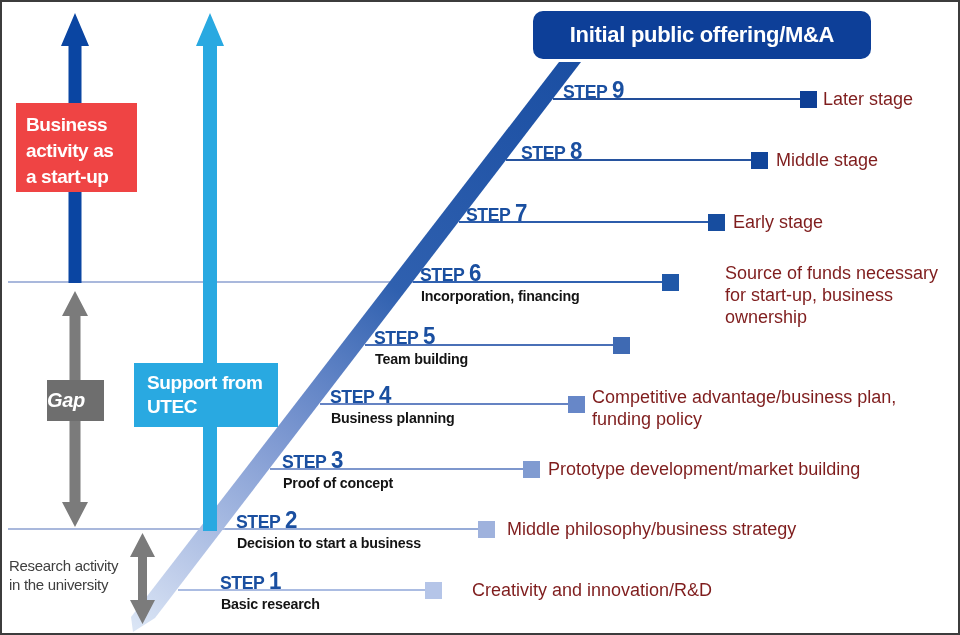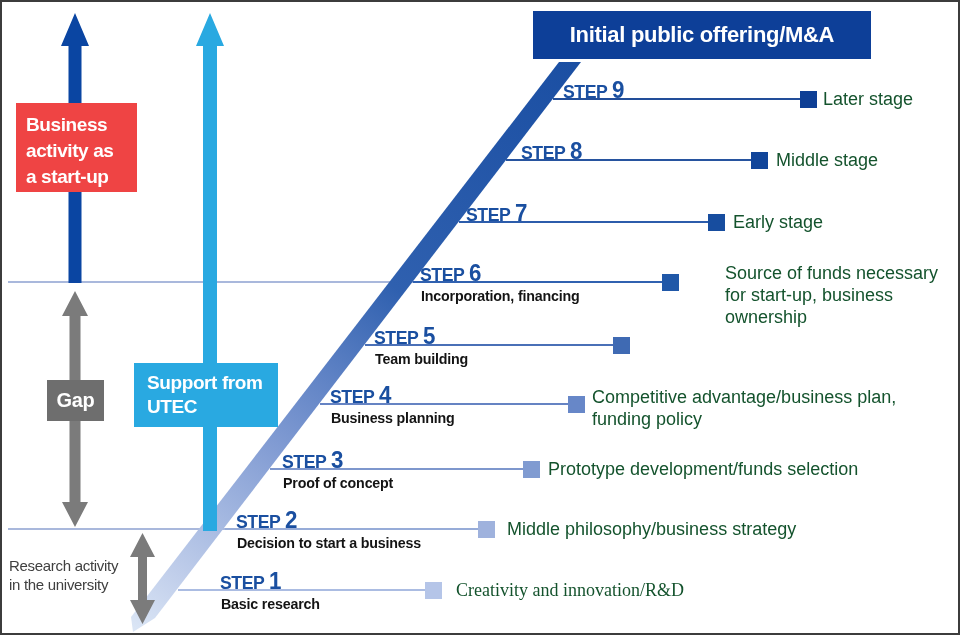--- a/index.html
+++ b/index.html
@@ -5,32 +5,32 @@
   html,body{margin:0;padding:0;background:#fff;}
   #stage{position:relative;width:960px;height:635px;background:#ffffff;overflow:hidden;
          font-family:"Liberation Sans",sans-serif;}
   .frame{position:absolute;inset:0;border:2px solid #3c3c3c;pointer-events:none;z-index:50;}
   .divider{position:absolute;height:2px;z-index:1;}
   #diagram-svg{position:absolute;left:0;top:0;z-index:2;}
   .box{position:absolute;color:#fff;font-weight:bold;z-index:3;}
   .ipo{width:338px;height:48px;line-height:48px;text-align:center;font-size:22px;letter-spacing:-0.3px;}
   .biz{width:121px;height:89px;padding:9px 0 0 10px;box-sizing:border-box;font-size:19px;line-height:26px;letter-spacing:-0.4px;}
   .sup{width:144px;height:64px;padding:8px 0 0 13px;box-sizing:border-box;font-size:19px;line-height:24px;letter-spacing:-0.4px;}
-  .gapbox{width:57px;height:41px;line-height:41px;text-align:center;font-size:20px;letter-spacing:-0.3px;}
+  .gapbox{width:57px;height:41px;line-height:41px;font-size:20px;letter-spacing:-0.3px;font-style:italic;}
   .research{position:absolute;left:9px;top:556px;font-size:15px;font-weight:normal;color:#404040;
             line-height:19px;letter-spacing:-0.3px;z-index:3;}
   .step-label{position:absolute;color:#1a4fa0;font-weight:bold;white-space:nowrap;z-index:4;
               transform:scaleX(0.93);transform-origin:0 50%;}
   .step-label .sw{font-size:19px;letter-spacing:-0.5px;}
   .step-label .sn{font-size:24px;margin-left:5px;}
   .step-line{position:absolute;height:2px;z-index:3;}
   .step-marker{position:absolute;width:17px;height:17px;z-index:4;}
   .step-sub{position:absolute;font-size:15px;font-weight:bold;color:#141414;white-space:nowrap;
             letter-spacing:-0.2px;z-index:4;transform:scaleX(0.95);transform-origin:0 50%;}
-  .step-desc{position:absolute;font-size:18px;color:#14532d;line-height:22px;white-space:nowrap;z-index:4;}
+  .step-desc{position:absolute;font-size:18px;color:#7f1d1d;line-height:22px;white-space:nowrap;z-index:4;}
   .step-desc.wrap{white-space:normal;}
 </style>
 </head>
 <body>
 
 <div id="stage">
 
   <div class="divider" style="left: 8px; top: 281px; width: 405px; background-color: rgb(169, 184, 220);"></div>
   <div class="divider" style="left: 8px; top: 528px; width: 217px; background-color: rgb(169, 184, 220);"></div>
 
@@ -46,21 +46,21 @@
         <stop offset="1" stop-color="#dae5f5" style="stop-color: rgb(218, 229, 245);"></stop>
       </linearGradient>
     </defs>
     <polygon points="559,62 581,62 155,618 133,632 131,617" fill="url(#diagGrad)"></polygon>
     <path fill="#0a45a2" d="M68.5,283 L68.5,46 L61,46 L75,13 L89,46 L81.5,46 L81.5,283 Z" style="fill: rgb(10, 69, 162);"></path>
     <path fill="#29a9e1" d="M203,531 L203,46 L196,46 L210,13 L224,46 L217,46 L217,531 Z" style="fill: rgb(41, 169, 225);"></path>
     <path fill="#7b7b7b" d="M69.5,316 L62,316 L75,291 L88,316 L80.5,316 L80.5,502 L88,502 L75,527 L62,502 L69.5,502 Z" style="fill: rgb(123, 123, 123);"></path>
     <path fill="#7b7b7b" d="M138,557 L130,557 L142.5,533 L155,557 L147,557 L147,600 L155,600 L142.5,624 L130,600 L138,600 Z" style="fill: rgb(123, 123, 123);"></path>
   </svg>
 
-  <div class="box ipo" style="left: 533px; top: 11px; background-color: rgb(13, 63, 152);">
+  <div class="box ipo" style="left: 533px; top: 11px; background-color: rgb(13, 63, 152); border-radius: 10px;">
     <span>Initial public offering/M&amp;A</span>
   </div>
 
   <div class="box biz" style="left: 16px; top: 103px; background-color: #ef4444;">
     <div>Business</div>
     <div>activity as</div>
     <div>a start-up</div>
   </div>
 
   <div class="box sup" style="left: 134px; top: 363px; background-color: rgb(41, 169, 225);">
@@ -76,37 +76,37 @@
     <div>Research activity</div>
     <div>in the university</div>
   </div>
 
   <div class="step-label" style="left:220px;top:567px;">
     <span class="sw">STEP</span><span class="sn">1</span>
   </div>
   <div class="step-line" style="left: 178px; top: 589px; width: 256px; background-color: rgb(171, 188, 226);"></div>
   <div class="step-marker" style="left: 425px; top: 582px; background-color: rgb(181, 197, 232);"></div>
   <div class="step-sub" style="left:221px;top:595px;">Basic research</div>
-  <div class="step-desc" style="left:456px;top:579px;font-family:Liberation Serif, serif;">Creativity and innovation/R&amp;D</div>
+  <div class="step-desc" style="left:472px;top:579px;">Creativity and innovation/R&amp;D</div>
 
   <div class="step-label" style="left:236px;top:506px;">
     <span class="sw">STEP</span><span class="sn">2</span>
   </div>
   <div class="step-line" style="left: 225px; top: 528px; width: 262px; background-color: rgb(151, 172, 216);"></div>
   <div class="step-marker" style="left: 478px; top: 521px; background-color: rgb(159, 178, 221);"></div>
   <div class="step-sub" style="left:237px;top:534px;">Decision to start a business</div>
   <div class="step-desc" style="left:507px;top:518px;">Middle philosophy/business strategy</div>
 
   <div class="step-label" style="left:282px;top:446px;">
     <span class="sw">STEP</span><span class="sn">3</span>
   </div>
   <div class="step-line" style="left: 270px; top: 468px; width: 262px; background-color: rgb(126, 151, 205);"></div>
   <div class="step-marker" style="left: 523px; top: 461px; background-color: rgb(128, 155, 209);"></div>
   <div class="step-sub" style="left:283px;top:474px;">Proof of concept</div>
-  <div class="step-desc" style="left:548px;top:458px;">Prototype development/funds selection</div>
+  <div class="step-desc" style="left:548px;top:458px;">Prototype development/market building</div>
 
   <div class="step-label" style="left:330px;top:381px;">
     <span class="sw">STEP</span><span class="sn">4</span>
   </div>
   <div class="step-line" style="left: 320px; top: 403px; width: 257px; background-color: rgb(101, 131, 195);"></div>
   <div class="step-marker" style="left: 568px; top: 396px; background-color: rgb(103, 135, 200);"></div>
   <div class="step-sub" style="left:331px;top:409px;">Business planning</div>
   <div class="step-desc wrap" style="left:592px;top:386px;max-width:330px;">Competitive advantage/business plan, funding policy</div>
 
   <div class="step-label" style="left:374px;top:322px;">

